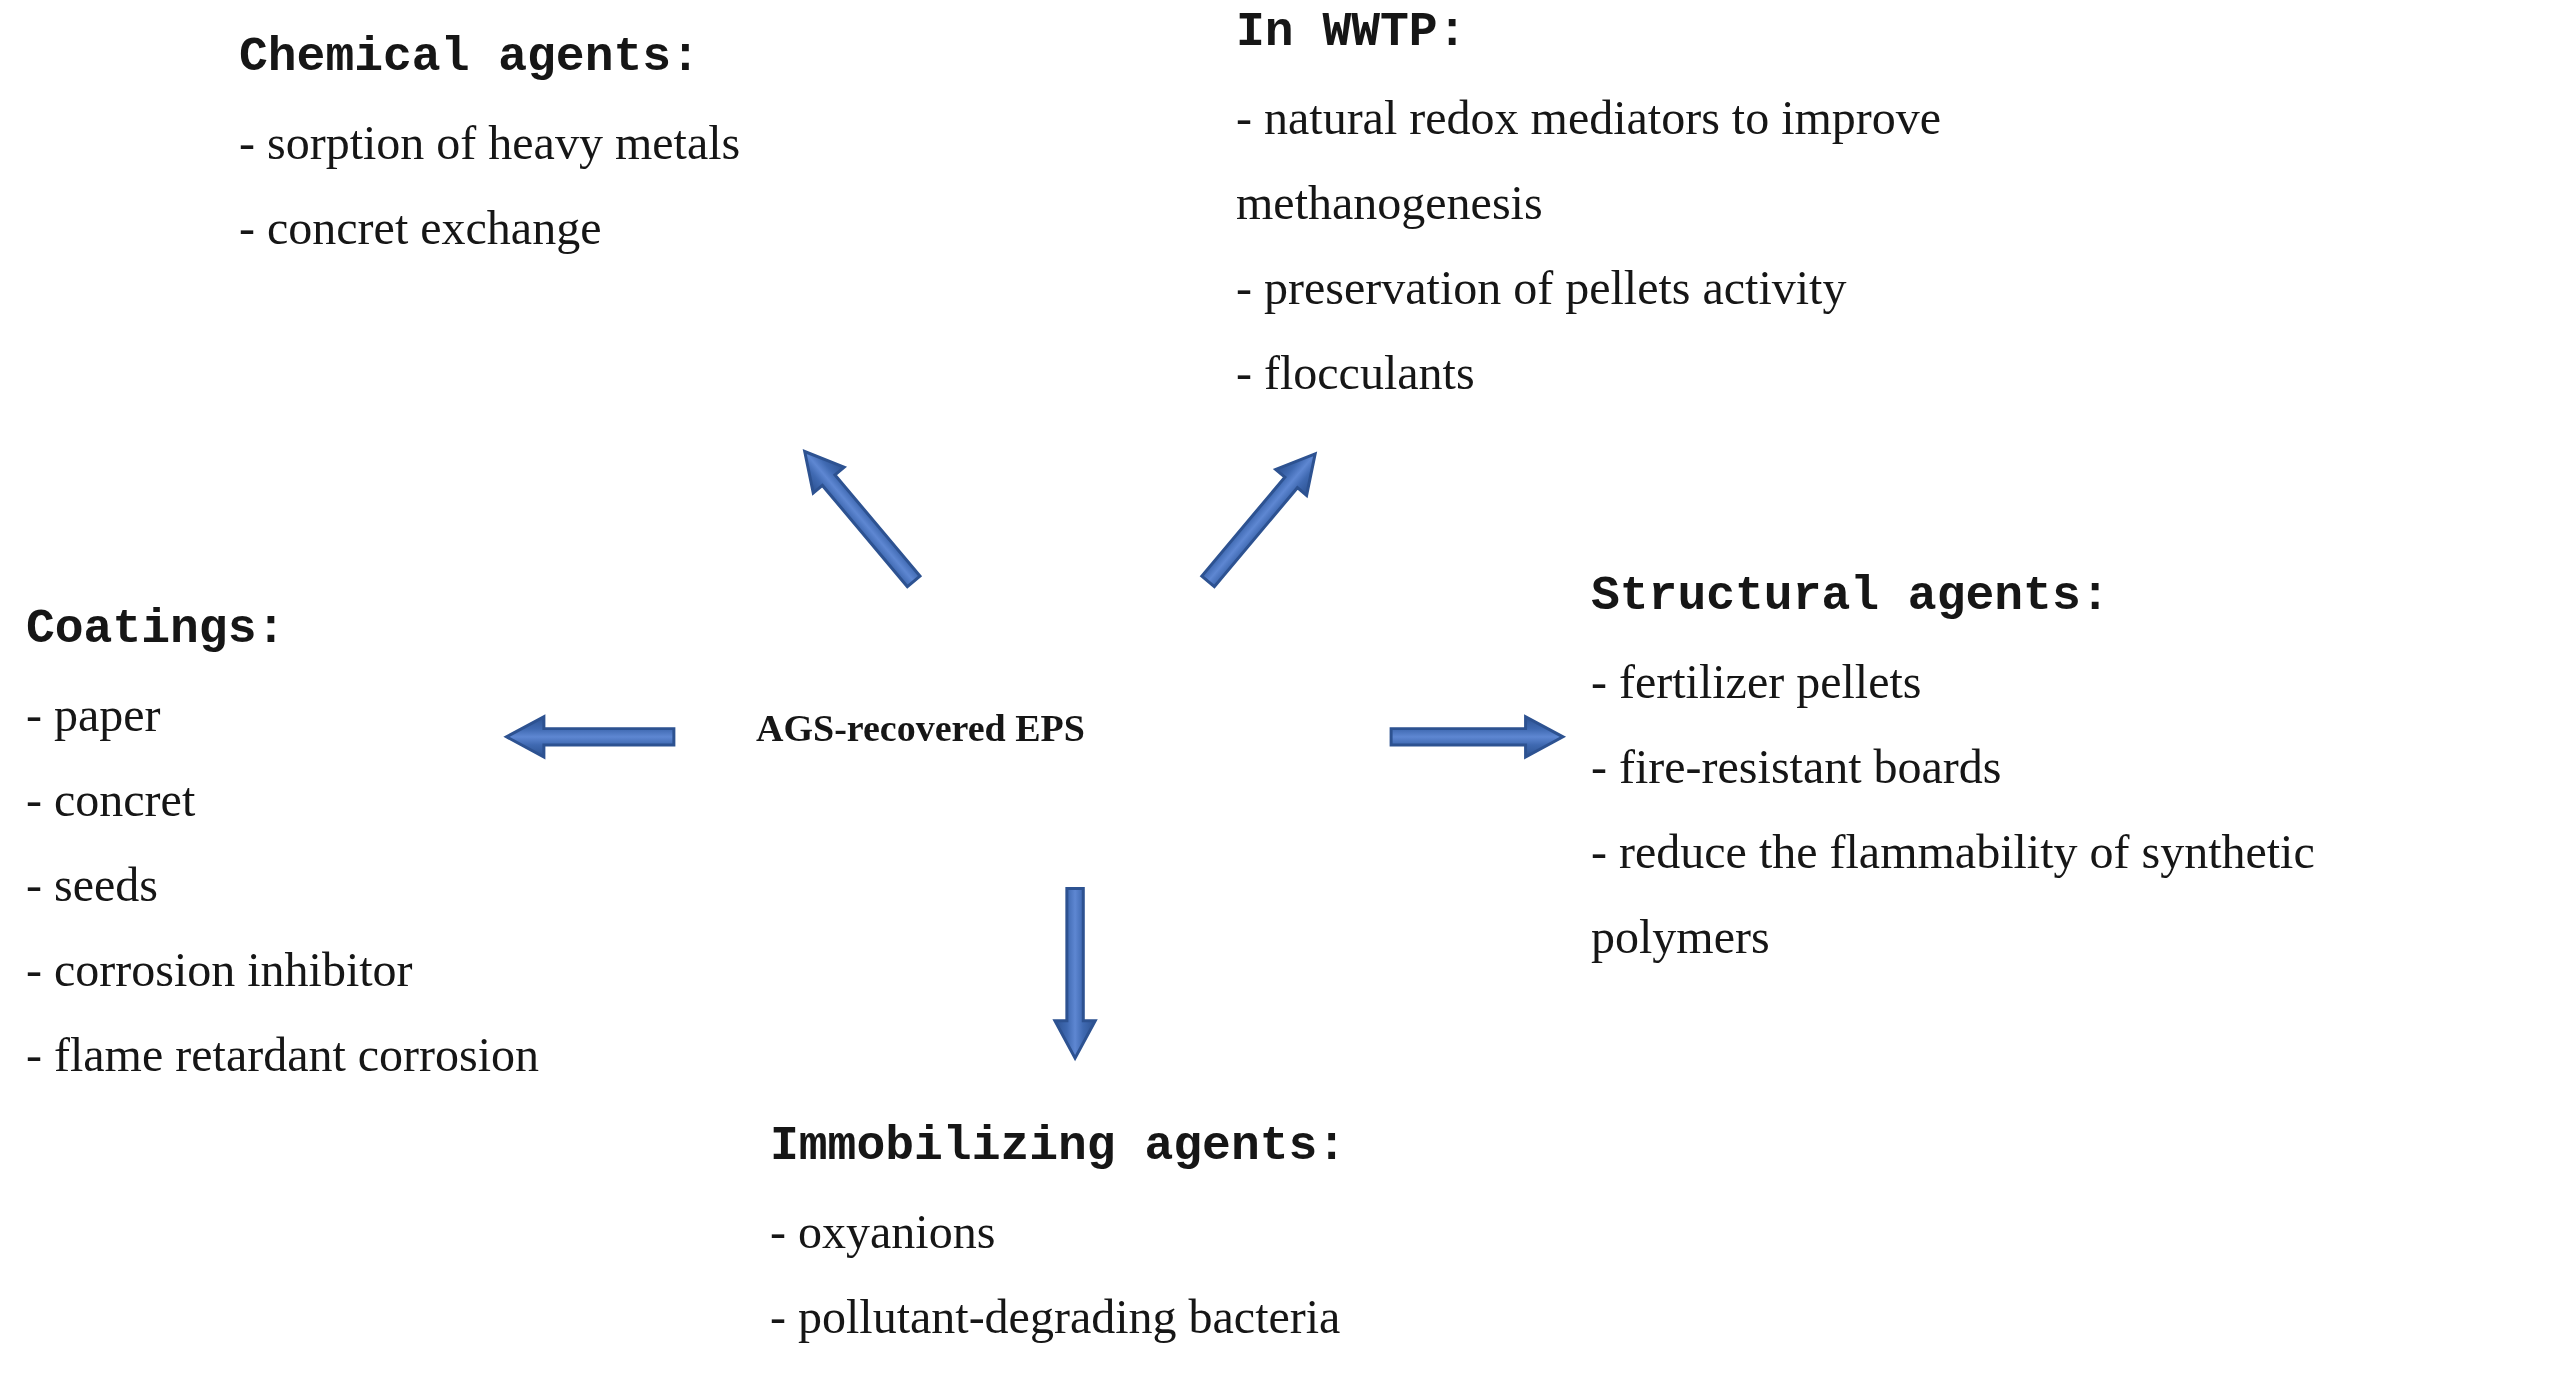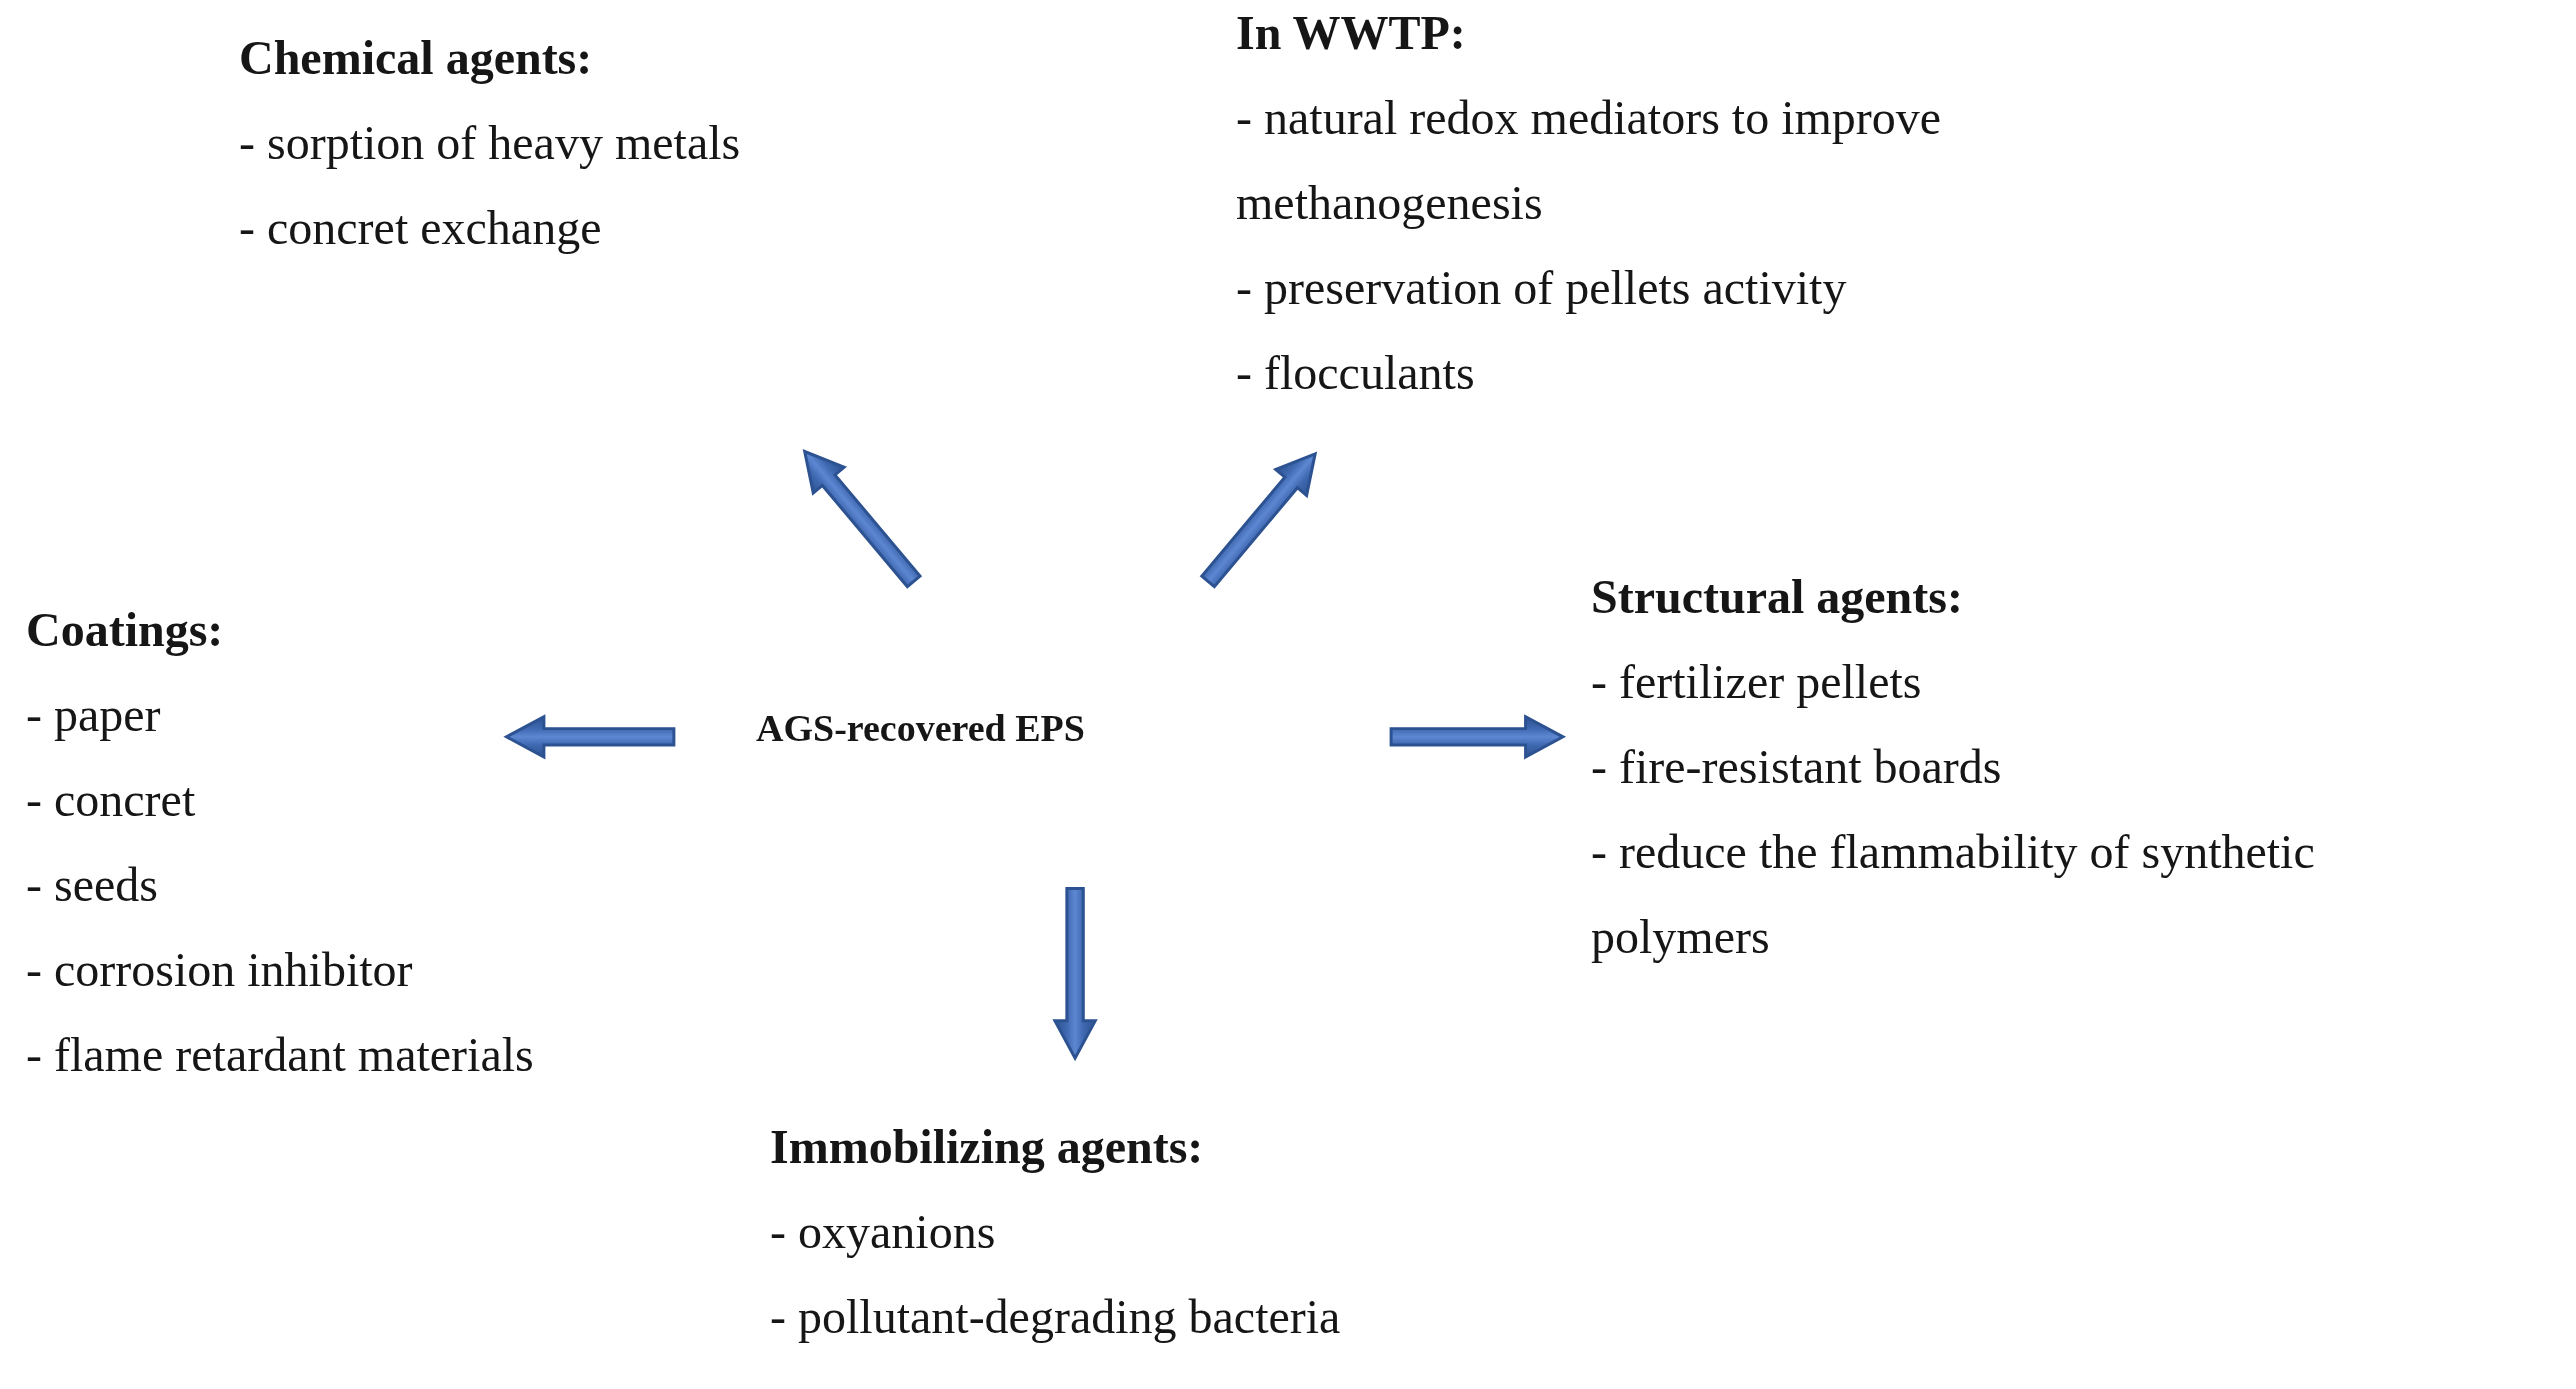--- a/index.html
+++ b/index.html
@@ -6,21 +6,21 @@
   #canvas {
     position: relative;
     width: 2576px;
     height: 1390px;
     background: #ffffff;
     overflow: hidden;
     font-family: "Liberation Serif", serif;
     color: #161616;
   }
   .block { position: absolute; font-size: 48px; line-height: 85px; }
-  .block .hdr { font-weight: 700; }
+  .block .hdr { font-weight: 700; font-family: Liberation Mono, monospace; }
   .block .item { font-weight: 400; }
   .title {
     position: absolute;
     left: 756px;
     top: 697px;
     font-size: 38px;
     line-height: 63px;
     font-weight: 700;
     white-space: nowrap;
   }
@@ -85,21 +85,21 @@
     <div class="item">- preservation of pellets activity</div>
     <div class="item">- flocculants</div>
   </div>
 
   <div class="block" id="blk-coatings">
     <div class="hdr">Coatings:</div>
     <div class="item">- paper</div>
     <div class="item">- concret</div>
     <div class="item">- seeds</div>
     <div class="item">- corrosion inhibitor</div>
-    <div class="item">- flame retardant materials</div>
+    <div class="item">- flame retardant corrosion</div>
   </div>
 
   <div class="block" id="blk-structural">
     <div class="hdr">Structural agents:</div>
     <div class="item">- fertilizer pellets</div>
     <div class="item">- fire-resistant boards</div>
     <div class="item w-struc2">- reduce the flammability of synthetic polymers</div>
   </div>
 
   <div class="block" id="blk-immobilizing">

